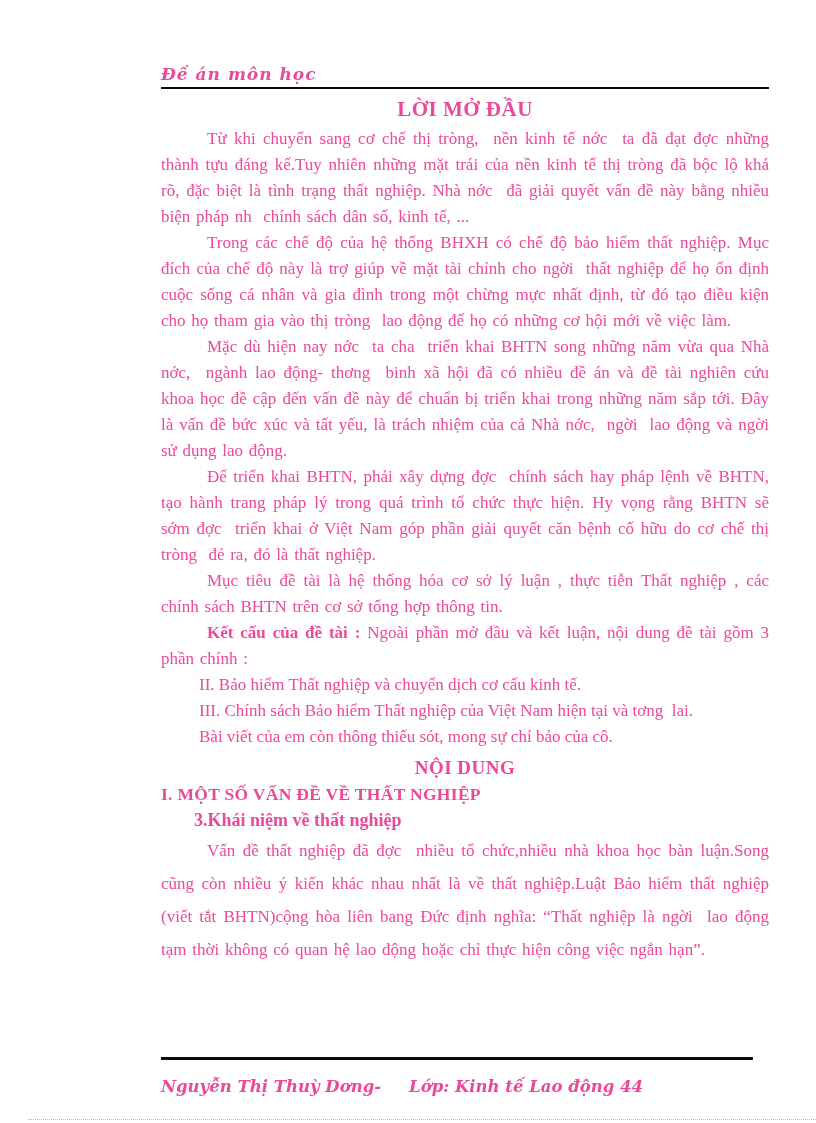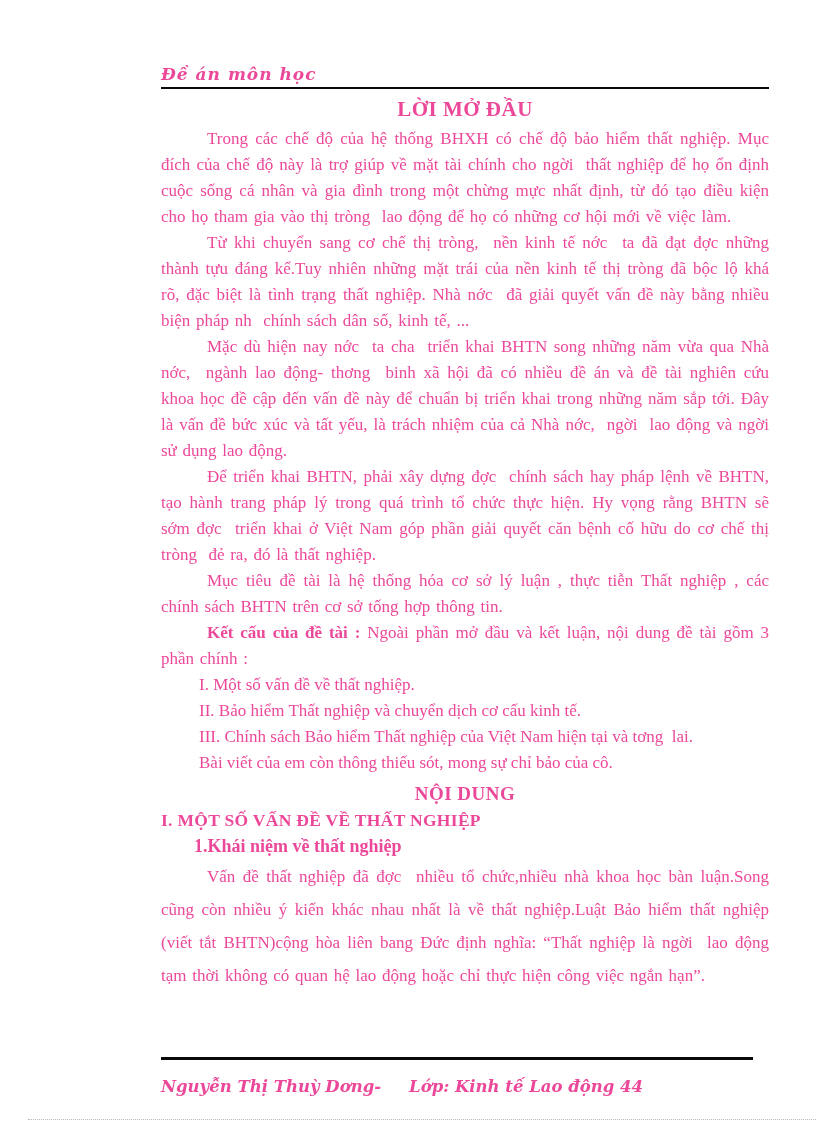--- a/index.html
+++ b/index.html
@@ -101,36 +101,35 @@
 
 <div class="page">
   <div class="content">
 
     <div class="header-row">
       <span class="script">Đề án môn học</span>
     </div>
 
     <h1 class="doc-title">LỜI MỞ ĐẦU</h1>
 
+    <p class="para indent">Từ khi chuyển sang cơ chế thị tròng,  nền kinh tế nớc  ta đã đạt đợc những thành tựu đáng kể.Tuy nhiên những mặt trái của nền kinh tế thị tròng đã bộc lộ khá rõ, đặc biệt là tình trạng thất nghiệp. Nhà nớc  đã giải quyết vấn đề này bằng nhiều biện pháp nh  chính sách dân số, kinh tế, ...</p>
     <p class="para indent">Trong các chế độ của hệ thống BHXH có chế độ bảo hiểm thất nghiệp. Mục đích của chế độ này là trợ giúp về mặt tài chính cho ngời  thất nghiệp để họ ổn định cuộc sống cá nhân và gia đình trong một chừng mực nhất định, từ đó tạo điều kiện cho họ tham gia vào thị tròng  lao động để họ có những cơ hội mới về việc làm.</p>
-    <p class="para indent">Từ khi chuyển sang cơ chế thị tròng,  nền kinh tế nớc  ta đã đạt đợc những thành tựu đáng kể.Tuy nhiên những mặt trái của nền kinh tế thị tròng đã bộc lộ khá rõ, đặc biệt là tình trạng thất nghiệp. Nhà nớc  đã giải quyết vấn đề này bằng nhiều biện pháp nh  chính sách dân số, kinh tế, ...</p>
     <p class="para indent">Mặc dù hiện nay nớc  ta cha  triển khai BHTN song những năm vừa qua Nhà nớc,  ngành lao động- thơng  binh xã hội đã có nhiều đề án và đề tài nghiên cứu khoa học đề cập đến vấn đề này để chuẩn bị triển khai trong những năm sắp tới. Đây là vấn đề bức xúc và tất yếu, là trách nhiệm của cả Nhà nớc,  ngời  lao động và ngời  sử dụng lao động.</p>
     <p class="para indent">Để triển khai BHTN, phải xây dựng đợc  chính sách hay pháp lệnh về BHTN, tạo hành trang pháp lý trong quá trình tổ chức thực hiện. Hy vọng rằng BHTN sẽ sớm đợc  triển khai ở Việt Nam góp phần giải quyết căn bệnh cố hữu do cơ chế thị tròng  đẻ ra, đó là thất nghiệp.</p>
     <p class="para indent">Mục tiêu đề tài là hệ thống hóa cơ sở lý luận , thực tiễn Thất nghiệp , các chính sách BHTN trên cơ sở tống hợp thông tin.</p>
 
     <p class="para indent"><span class="bold">Kết cấu của đề tài :</span><span> Ngoài phần mở đầu và kết luận, nội dung đề tài gồm 3 phần chính :</span></p>
 
-    <p class="outline-item">I. Một số vấn đề về thất nghiệp.</p>
     <p class="outline-item">II. Bảo hiểm Thất nghiệp và chuyển dịch cơ cấu kinh tế.</p>
     <p class="outline-item">III. Chính sách Bảo hiểm Thất nghiệp của Việt Nam hiện tại và tơng  lai.</p>
     <p class="outline-item">Bài viết của em còn thông thiếu sót, mong sự chỉ bảo của cô.</p>
 
     <h2 class="content-title">NỘI DUNG</h2>
     <h3 class="section-heading">I. MỘT SỐ VẤN ĐỀ VỀ THẤT NGHIỆP</h3>
-    <h4 class="subsection-heading">1.Khái niệm về thất nghiệp</h4>
+    <h4 class="subsection-heading">3.Khái niệm về thất nghiệp</h4>
 
     <p class="para indent wide">Vấn đề thất nghiệp đã đợc  nhiều tổ chức,nhiều nhà khoa học bàn luận.Song cũng còn nhiều ý kiến khác nhau nhất là về thất nghiệp.Luật Bảo hiểm thất nghiệp (viết tắt BHTN)cộng hòa liên bang Đức định nghĩa: “Thất nghiệp là ngời  lao động tạm thời không có quan hệ lao động hoặc chỉ thực hiện công việc ngắn hạn”.</p>
 
   </div>
 
   <div class="footer">
     <div class="footer-rule"></div>
     <div class="footer-text">
       <span>Nguyễn Thị Thuỳ Dơng-</span><span class="gap"></span><span>Lớp: Kinh tế Lao động 44</span>
     </div>

